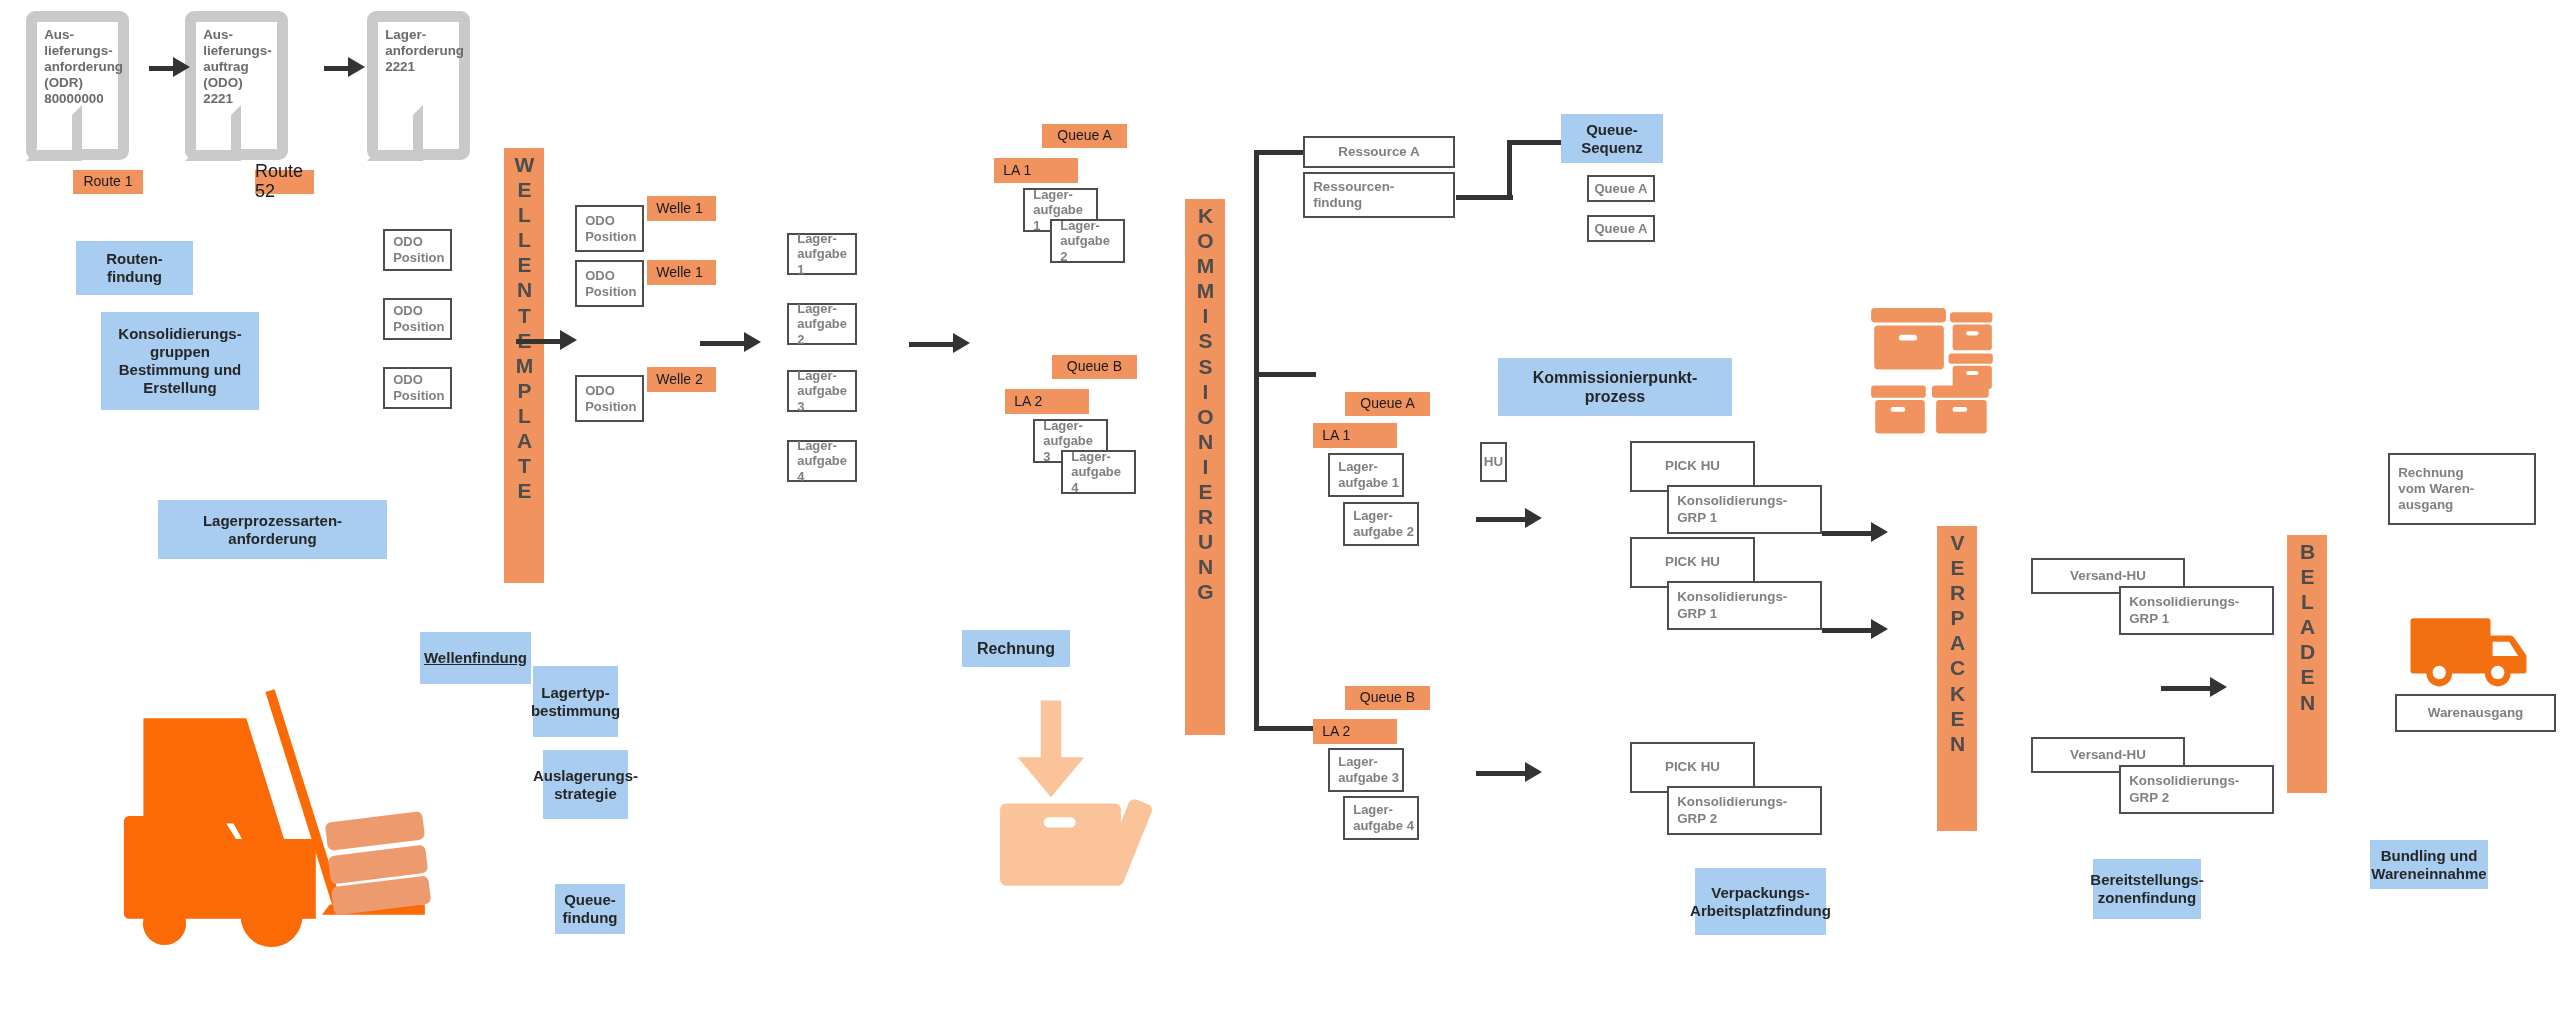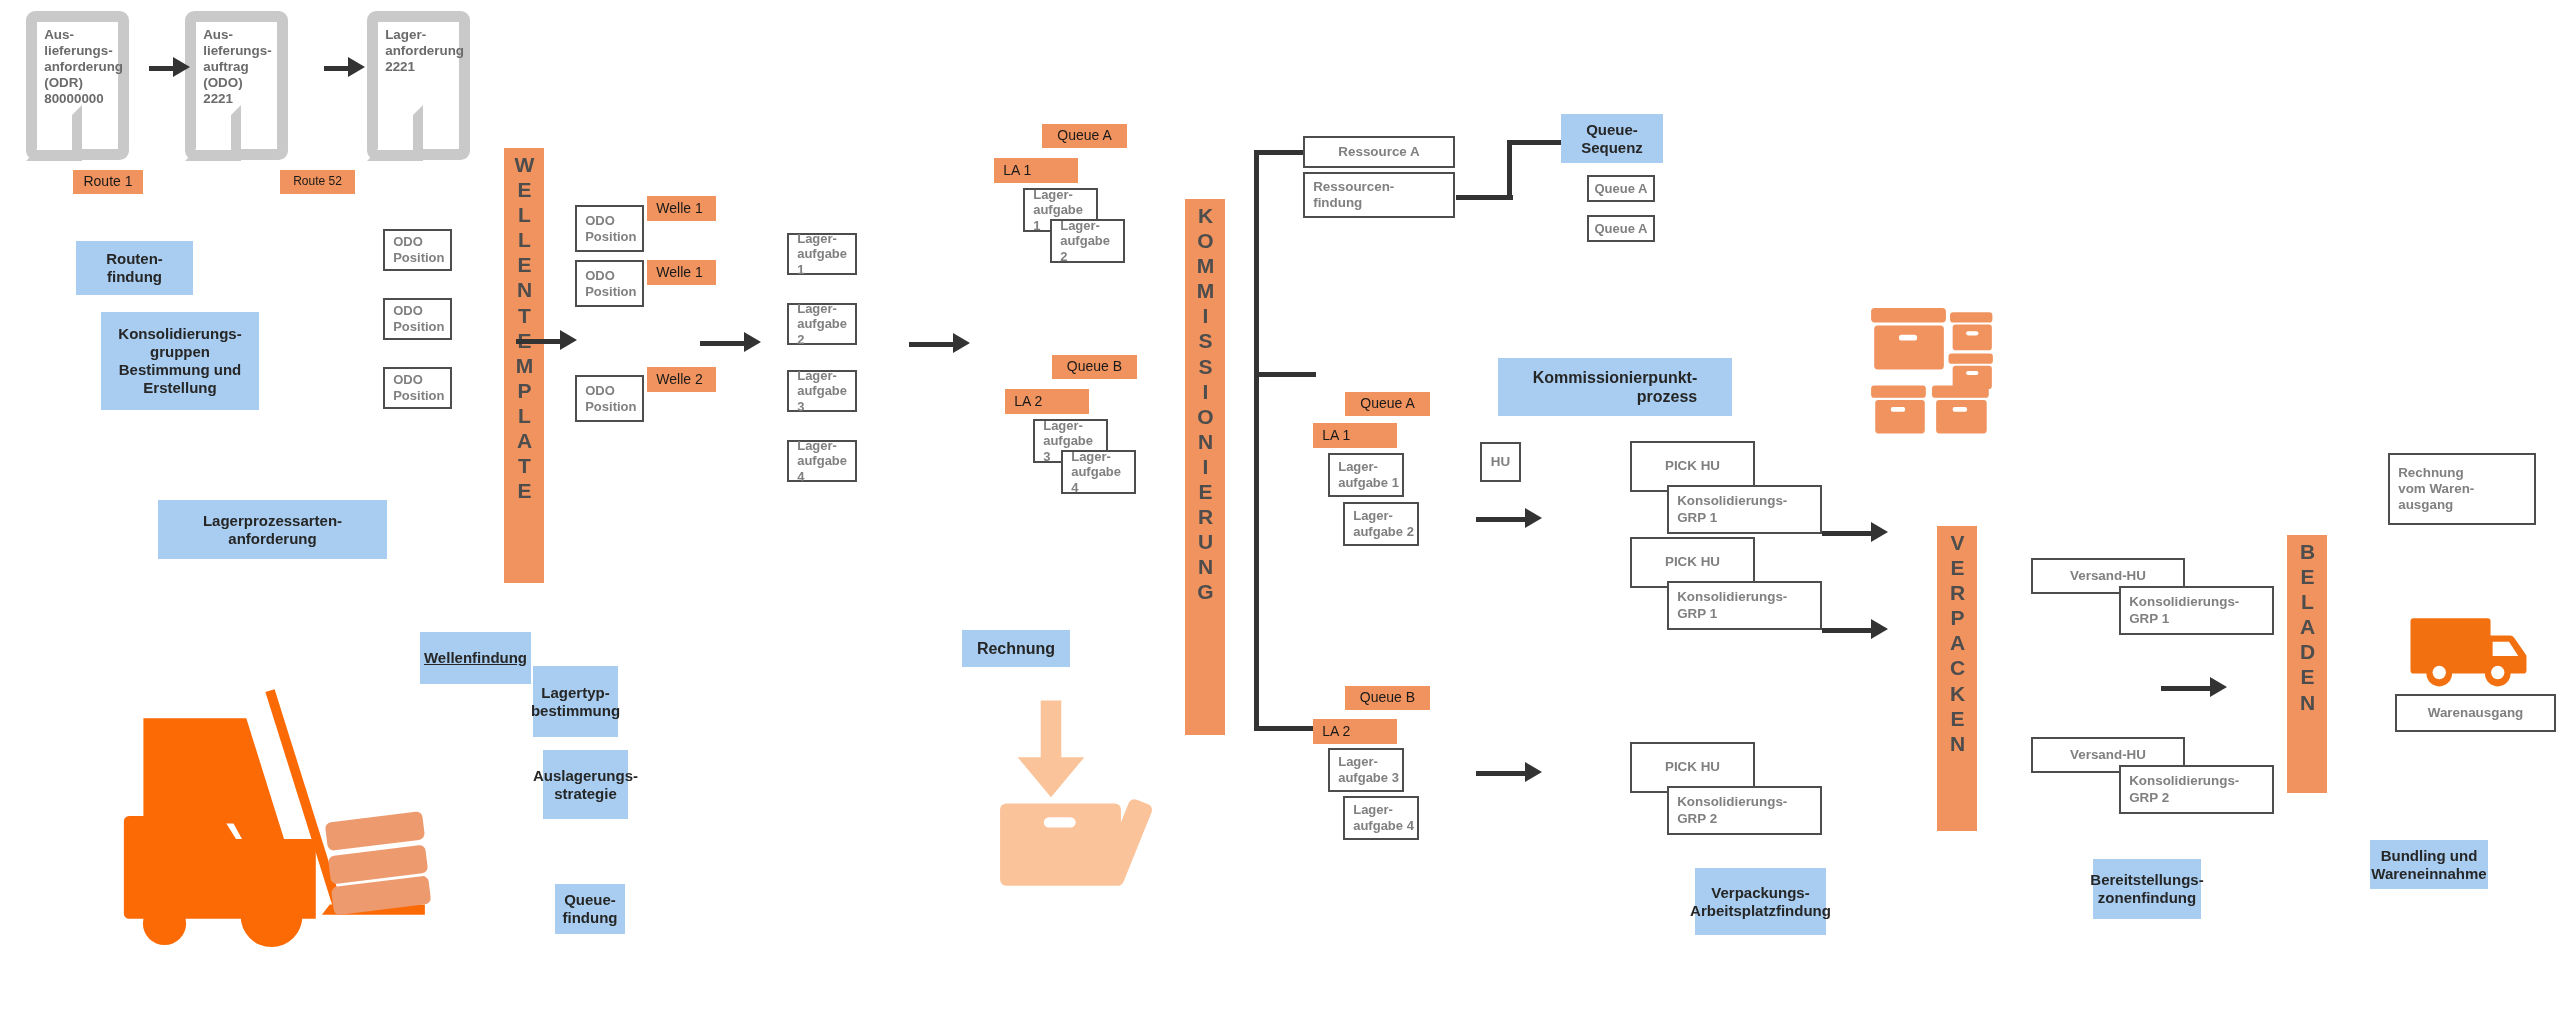--- a/index.html
+++ b/index.html
@@ -150,21 +150,21 @@
 
   <div class="doc" style="left:185px;top:11.3px;width:103px;height:149px;">
     <div class="doctext" style="font-size:13.4px;">Aus-
 lieferungs-
 auftrag
 (ODO)
 2221</div>
     <div class="foldtri"></div>
     <div class="foldtri2"></div>
   </div>
-  <div class="otag center" style="left:255px;top:170px;width:75px;height:24px;font-size:12px;margin-left:25px;">Route 52</div>
+  <div class="otag center" style="left:255px;top:170px;width:59px;height:24px;font-size:18px;">Route 52</div>
 
   <div class="doc" style="left:367px;top:11.3px;width:103px;height:149px;">
     <div class="doctext" style="font-size:13.4px;">Lager-
 anforderung
 2221</div>
     <div class="foldtri"></div>
     <div class="foldtri2"></div>
   </div>
 
   <div class="arrow" style="left:149px;top:68px;width:40px;">
@@ -268,28 +268,28 @@
   <div class="wbox" style="left:1587px;top:175px;width:68px;height:27px;font-size:13px;">Queue A</div>
   <div class="wbox" style="left:1587px;top:215px;width:68px;height:27px;font-size:13px;">Queue A</div>
 
   <div class="otag center" style="left:1345px;top:392px;width:85px;height:24px;font-size:14px;">Queue A</div>
   <div class="otag" style="left:1313px;top:423px;width:84px;height:25px;font-size:14px;">LA 1</div>
   <div class="wbox left" style="left:1328px;top:453px;width:76px;height:44px;font-size:13px;">Lager-
 aufgabe 1</div>
   <div class="wbox left" style="left:1343px;top:502px;width:76px;height:44px;font-size:13px;">Lager-
 aufgabe 2</div>
 
-  <div class="wbox" style="left:1480px;top:442px;width:41px;height:40px;font-size:13.4px;">HU</div>
+  <div class="wbox" style="left:1480px;top:442px;width:27px;height:40px;font-size:13.4px;">HU</div>
 
   <div class="arrow" style="left:1476px;top:519px;width:70px;">
     <div class="shaft" style="width:52px;"></div>
     <div class="head" style="left:49px;"></div>
   </div>
 
-  <div class="bbox" style="left:1498px;top:358px;width:234px;height:58px;font-size:16px;text-align:right;">Kommissionierpunkt-
+  <div class="bbox" style="left:1498px;top:358px;width:234px;height:58px;font-size:16px;">Kommissionierpunkt-
 prozess</div>
 
   <div class="wbox" style="left:1630px;top:441px;width:125px;height:51px;font-size:13.4px;">PICK HU</div>
   <div class="wbox left" style="left:1667px;top:485px;width:155px;height:49px;font-size:13.4px;">Konsolidierungs-
 GRP 1</div>
 
   <div class="wbox" style="left:1630px;top:537px;width:125px;height:51px;font-size:13.4px;">PICK HU</div>
   <div class="wbox left" style="left:1667px;top:581px;width:155px;height:49px;font-size:13.4px;">Konsolidierungs-
 GRP 1</div>
 

